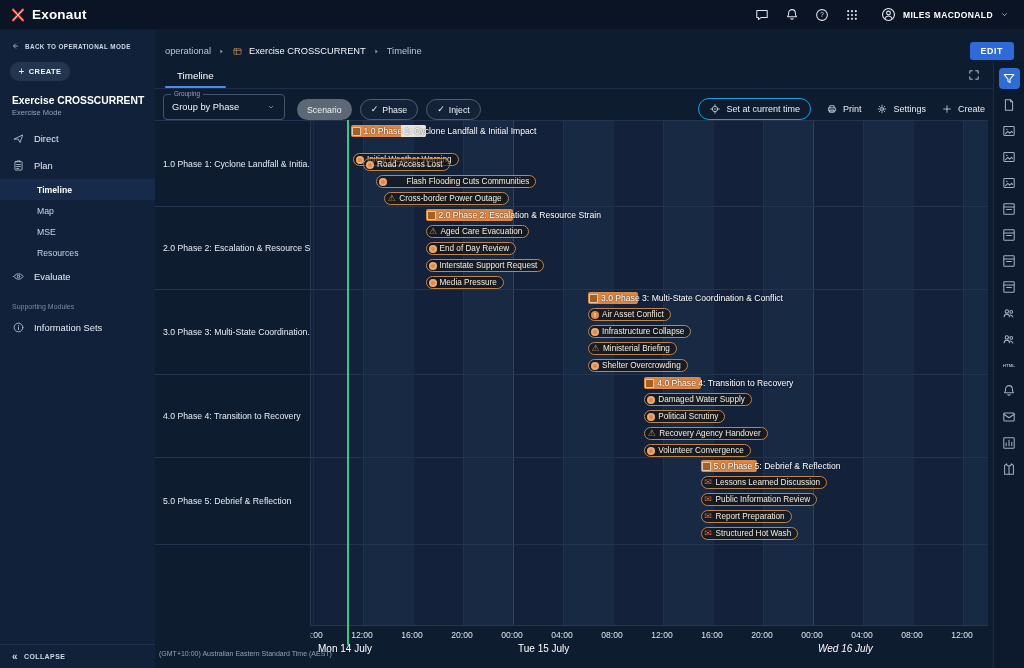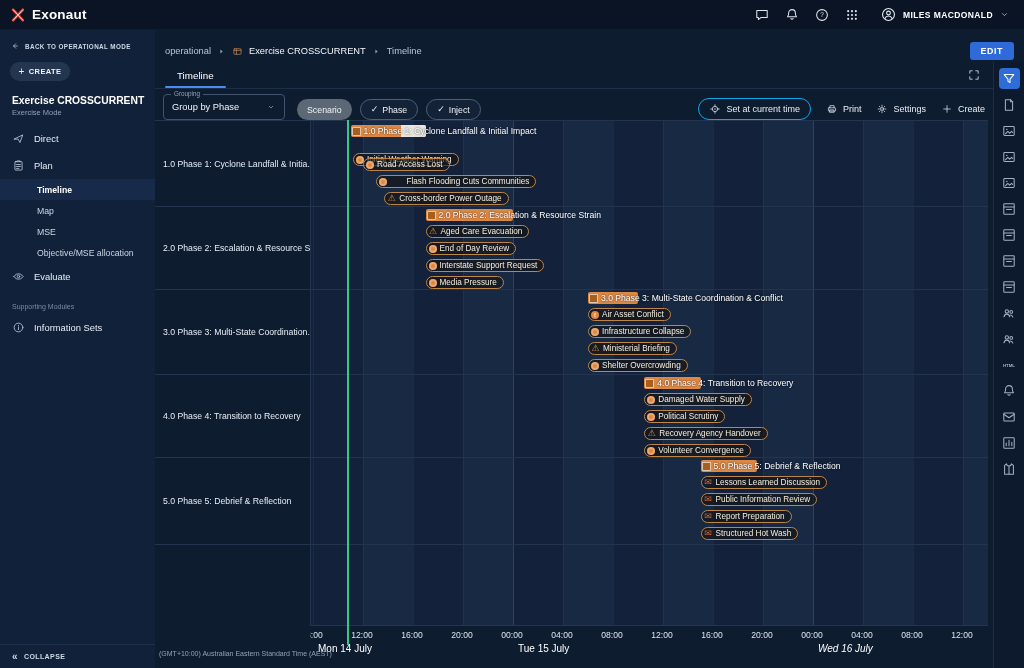--- a/index.html
+++ b/index.html
@@ -198,21 +198,21 @@
             <rect x="4.5" y="4" width="11" height="13" rx="1"></rect>
             <path d="M7.5 4.5V3h5v1.5M7 8.5h6M7 11.5h6M7 14.5h3.5"></path>
           </svg>
         </span>
       <span>Plan</span>
     </div>
     <div id="planChildren">
         <div class="sb-child active">Timeline</div>
         <div class="sb-child">Map</div>
         <div class="sb-child">MSE</div>
-        <div class="sb-child">Objective/MSE allocation</div>
+        <div class="sb-child">Resources</div>
       </div>
     <div class="sb-item">
       <span class="ic">
           <svg viewBox="0 0 20 20" fill="none" stroke="currentColor" stroke-width="1.3" stroke-linecap="round" stroke-linejoin="round">
             <path d="M2.8 10S5.6 5.8 10 5.8 17.2 10 17.2 10 14.4 14.2 10 14.2 2.8 10 2.8 10z"></path>
             <circle cx="10" cy="10" r="1.9"></circle>
           </svg>
         </span>
       <span>Evaluate</span>
     </div>

